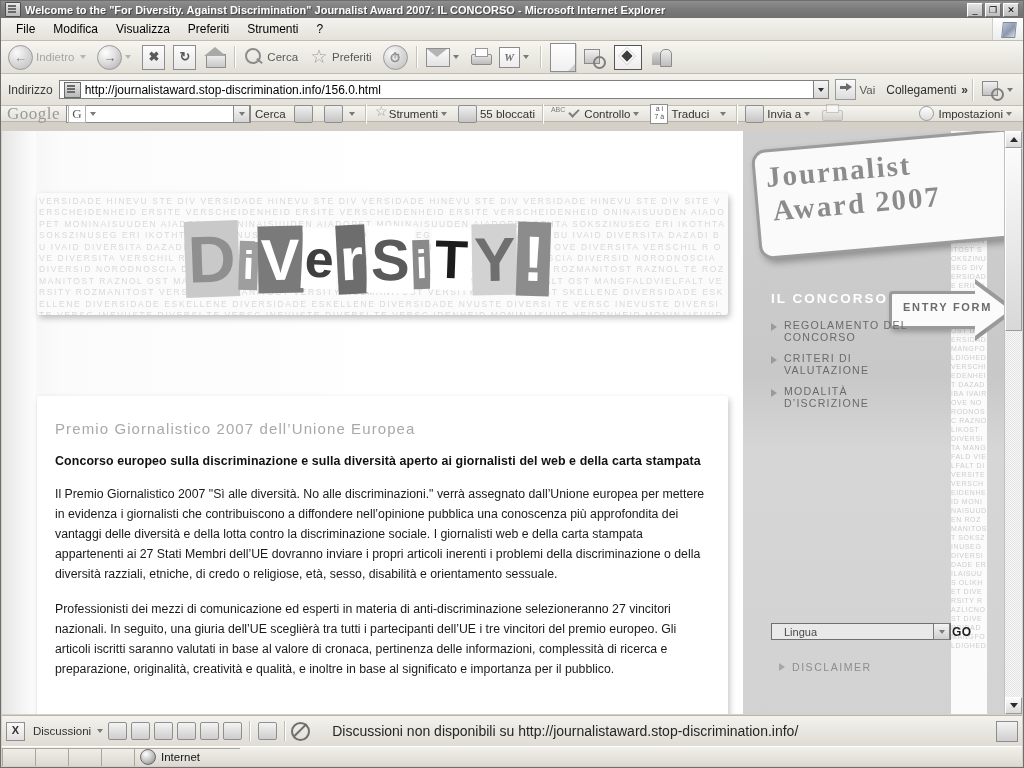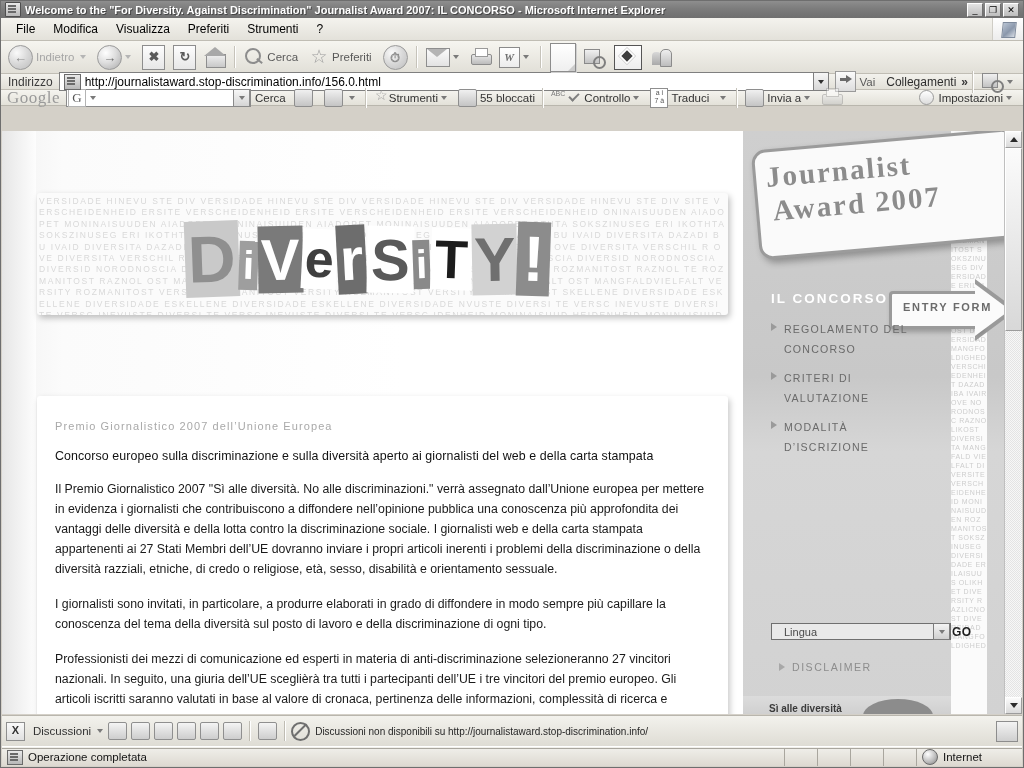--- a/index.html
+++ b/index.html
@@ -121,21 +121,21 @@
   .diamond:after{content:"";position:absolute;left:6px;top:4px;width:12px;height:12px;
      background:#3d3d3d;transform:rotate(45deg);
      box-shadow:inset 0 0 0 2px #fff;}
   .peopleic{width:22px;height:21px;flex:none;position:relative;}
   .peopleic:before{content:"";position:absolute;left:2px;top:5px;width:9px;height:13px;border-radius:4px 4px 0 0;
      background:linear-gradient(180deg,#d8d8d8,#a9a9a9);}
   .peopleic:after{content:"";position:absolute;left:10px;top:2px;width:10px;height:16px;border-radius:5px 5px 0 0;
      background:linear-gradient(180deg,#efefef,#bdbdbd);border:1px solid #8b8b8b;}
 
   
-  .addrbar{height:16px;display:flex;align-items:center;
+  .addrbar{height:32px;display:flex;align-items:center;
     background:linear-gradient(180deg,#f3f2ed,#e2e0d8);
     border-bottom:1px solid #c0bdb4;padding:0 3px;box-sizing:border-box;}
   .addrlabel{font-size:12px;color:#3a3a3a;padding:0 6px 0 4px;}
   .addrinput{flex:1 1 auto;height:19px;display:flex;align-items:center;
     background:#fff;border:1px solid #7f7f7f;border-right:none;box-sizing:border-box;}
   .addrinput .favic{width:15px;height:14px;margin:0 4px;flex:none;
     background:linear-gradient(180deg,#e9e9e9,#b8b8b8);border:1px solid #6a6a6a;position:relative;}
   .addrinput .favic:after{content:"";position:absolute;left:2px;top:2px;width:8px;height:2px;
     background:#6a6a6a;box-shadow:0 3px 0 #6a6a6a,0 6px 0 #6a6a6a;}
   .addrinput .urltext{font-size:12px;color:#000;white-space:nowrap;overflow:hidden;}
@@ -206,22 +206,22 @@
   .dl6{font-size:58px;color:#5a5a5a;background:#ffffff;padding:0 4px;transform:rotate(1deg);}
   .dl7{font-size:40px;color:#ffffff;background:#8a8a8a;padding:2px 3px;position:relative;top:5px;transform:rotate(-2deg);}
   .dl8{font-size:54px;color:#1c1c1c;background:#ffffff;padding:0 4px;transform:rotate(2deg);}
   .dl9{font-size:62px;color:#6f6f6f;background:#d2d2d2;padding:0 2px;transform:rotate(-1deg);}
   .dl10{font-size:64px;color:#ffffff;background:#8c8c8c;padding:0 6px;transform:rotate(2deg);}
 
   
   .card{position:absolute;left:35px;top:265px;width:691px;min-height:340px;
     background:#ffffff;border-radius:3px;box-shadow:2px 3px 6px rgba(0,0,0,.22);
     padding:24px 22px 20px 18px;box-sizing:border-box;}
-  .kicker{font-size:11px;color:#a9a9a9;letter-spacing:1.1px;margin-bottom:17px;}
-  .lead{font-size:12.4px;font-weight:normal;color:#111;margin-bottom:16px;letter-spacing:.1px;}
+  .kicker{font-size:15px;color:#a9a9a9;letter-spacing:1.1px;margin-bottom:17px;}
+  .lead{font-size:12.4px;font-weight:bold;color:#111;margin-bottom:16px;letter-spacing:.1px;}
   .para{font-size:12.3px;color:#1a1a1a;line-height:20px;margin-bottom:15px;}
 
   
   .sidebar{position:absolute;right:0;top:0;width:262px;bottom:0;
     background:linear-gradient(180deg,#cfcfcf 0%,#c8c8c8 42%,#d6d6d6 55%,#d2d2d2 100%);
     overflow:hidden;}
   .sbtex{position:absolute;right:18px;top:0;width:36px;bottom:0;
     font-size:7px;line-height:9px;color:#cdcdcd;background:#fbfbfb;
     word-break:break-all;overflow:hidden;letter-spacing:.6px;padding-top:6px;box-sizing:border-box;}
   .sbinner{position:absolute;left:0;top:0;right:54px;bottom:0;}
@@ -247,21 +247,21 @@
     border-left:35px solid #fbfbfb;}
   .entryarrow .etxt{position:absolute;left:14px;top:22px;font-size:11px;color:#6b6b6b;
     letter-spacing:1.7px;font-weight:bold;z-index:3;white-space:nowrap;}
 
   .sechead{position:absolute;left:28px;top:160px;font-size:13.5px;color:#ffffff;
     letter-spacing:2px;font-weight:bold;text-align:center;}
   .sublist{position:absolute;left:28px;top:188px;width:160px;}
   .subitem{display:flex;align-items:flex-start;margin-bottom:9px;}
   .subitem .tri{width:0;height:0;border-top:4px solid transparent;border-bottom:4px solid transparent;
     border-left:6px solid #9a9a9a;margin:4px 7px 0 0;flex:none;}
-  .subitem .st{font-size:10.6px;color:#6a6a6a;letter-spacing:1.2px;line-height:20px;}
+  .subitem .st{font-size:10.6px;color:#6a6a6a;letter-spacing:1.2px;line-height:12px;}
 
   .mainnav{position:absolute;left:28px;top:310px;width:200px;}
   .navitem{font-size:13px;font-weight:bold;letter-spacing:2.1px;color:#1b1b1b;margin-bottom:14px;}
   .navitem.muted{color:#a3a3a3;}
 
   .langrow{position:absolute;left:28px;top:492px;display:flex;align-items:center;}
   .langsel{width:180px;height:17px;background:#e9e9e9;border:1px solid #6f6f6f;
     display:flex;align-items:center;box-sizing:border-box;}
   .langsel .lt{font-size:11px;color:#4a4a4a;padding-left:12px;}
   .langsel .ld{margin-left:auto;width:15px;height:15px;background:linear-gradient(180deg,#f4f4f4,#cfcfcf);
@@ -300,21 +300,21 @@
     background:linear-gradient(180deg,#f3f2ed,#dedcd4);
     border-top:1px solid #b9b6ad;display:flex;align-items:center;padding:0 4px;box-sizing:border-box;}
   .discx{width:17px;height:17px;background:linear-gradient(180deg,#fafafa,#e0e0e0);
     border:1px solid #8f8f8f;text-align:center;line-height:15px;font-size:11px;font-weight:bold;color:#333;}
   .disclab{font-size:11.5px;color:#333;padding:0 3px 0 8px;}
   .dicon{width:17px;height:16px;margin:0 2px;flex:none;
     background:linear-gradient(180deg,#f4f4f4,#cdcdcd);border:1px solid #8f8f8f;border-radius:2px;}
   .dsep{width:1px;height:20px;background:#bfbcb3;border-right:1px solid #fff;margin:0 5px;}
   .dno{width:15px;height:15px;border:2px solid #6f6f6f;border-radius:50%;position:relative;margin-right:5px;flex:none;}
   .dno:after{content:"";position:absolute;left:-1px;top:5px;width:17px;height:2px;background:#6f6f6f;transform:rotate(-45deg);}
-  .discmsg{font-size:10px;color:#262626;}
+  .discmsg{font-size:14px;color:#262626;margin-left:17px;}
   .discright{margin-left:auto;width:20px;height:19px;
     background:linear-gradient(180deg,#f3f3f3,#cfcfcf);border:1px solid #8d8d8d;}
 
   
   .statusbar{position:absolute;left:1px;right:1px;bottom:1px;height:20px;
     background:linear-gradient(180deg,#f1f0eb,#ddd9d1);
     border-top:1px solid #ffffff;display:flex;align-items:center;box-sizing:border-box;}
   .stcell{height:18px;display:flex;align-items:center;box-sizing:border-box;
     border-left:1px solid #a9a69e;border-top:1px solid #a9a69e;padding:0 5px;}
   .stcell.first{flex:1 1 auto;border-left:none;min-width:0;}
@@ -518,21 +518,20 @@
         <div class="bannertex">VERSIDADE HINEVU STE DIV VERSIDADE HINEVU STE DIV VERSIDADE HINEVU STE DIV VERSIDADE HINEVU STE DIV SITE VERSCHEIDENHEID ERSITE VERSCHEIDENHEID ERSITE VERSCHEIDENHEID ERSITE VERSCHEIDENHEID ONINAISUUDEN AIADOPET MONINAISUUDEN AIADOPET MONINAISUUDEN AIADOPET MONINAISUUDEN AIADOPET OTHTA SOKSZINUSEG ERI IKOTHTA SOKSZINUSEG ERI IKOTHTA SOKSZINUSEG ERI IKOTHTA SOKSZINUSEG ERI VERSITA DAZADI BU IVAID DIVERSITA DAZADI BU IVAID DIVERSITA DAZADI BU IVAID DIVERSITA DAZADI BU IVAID VE DIVERSITA VERSCHIL R OVE DIVERSITA VERSCHIL R OVE DIVERSITA VERSCHIL R OVE DIVERSITA VERSCHIL R NORODNOSCIA DIVERSID NORODNOSCIA DIVERSID NORODNOSCIA DIVERSID NORODNOSCIA DIVERSID TE ROZMANITOST RAZNOL TE ROZMANITOST RAZNOL TE ROZMANITOST RAZNOL TE ROZMANITOST RAZNOL OST MANGFALDVIELFALT OST MANGFALDVIELFALT OST MANGFALDVIELFALT OST MANGFALDVIELFALT VERSITY ROZMANITOST VERSITY ROZMANITOST VERSITY ROZMANITOST VERSITY ROZMANITOST SKELLENE DIVERSIDADE ESKELLENE DIVERSIDADE ESKELLENE DIVERSIDADE ESKELLENE DIVERSIDADE NVUSTE DIVERSI TE VERSC INEVUSTE DIVERSI TE VERSC INEVUSTE DIVERSI TE VERSC INEVUSTE DIVERSI TE VERSC IDENHEID MONINAISUUD HEIDENHEID MONINAISUUD HEIDENHEID MONINAISUUD HEIDENHEID MONINAISUUD AIADOPETIKOTHTA SOKSZ EN AIADOPETIKOTHTA SOKSZ EN AIADOPETIKOTHTA SOKSZ EN AIADOPETIKOTHTA SOKSZ USEG ERI DIVERSITA DAZ INUSEG ERI DIVERSITA DAZ INUSEG ERI DIVERSITA DAZ INUSEG ERI DIVERSITA DAZ I BU IVAIBOVE DIVERSIT ADI BU IVAIBOVE DIVERSIT ADI BU IVAIBOVE DIVERSIT ADI BU IVAIBOVE DIVERSIT</div>
         <div class="divword">
           <span class="dl dl1">D</span><span class="dl dl2">i</span><span class="dl dl3">V</span><span class="dl dl4">e</span><span class="dl dl5">r</span><span class="dl dl6">S</span><span class="dl dl7">i</span><span class="dl dl8">T</span><span class="dl dl9">Y</span><span class="dl dl10">!</span>
         </div>
       </div>
 
       <div class="card">
         <div class="kicker">Premio Giornalistico 2007 dell’Unione Europea</div>
         <div class="lead">Concorso europeo sulla discriminazione e sulla diversità aperto ai giornalisti del web e della carta stampata</div>
         <div class="para">Il Premio Giornalistico 2007 "Sì alle diversità. No alle discriminazioni." verrà assegnato dall’Unione europea per mettere in evidenza i giornalisti che contribuiscono a diffondere nell’opinione pubblica una conoscenza più approfondita dei vantaggi delle diversità e della lotta contro la discriminazione sociale. I giornalisti web  e della carta stampata appartenenti ai 27 Stati Membri dell’UE dovranno inviare i propri articoli inerenti i problemi della discriminazione o della diversità razziali, etniche, di credo o religiose, età, sesso, disabilità e orientamento sessuale.</div>
-        <div class="para">I giornalisti sono invitati, in particolare, a produrre elaborati in grado di diffondere in modo sempre più capillare la conoscenza del tema della diversità sul posto di lavoro e della discriminazione di ogni tipo.</div>
         <div class="para">Professionisti dei mezzi di comunicazione ed esperti in materia di anti-discriminazione selezioneranno 27 vincitori nazionali. In seguito, una giuria dell’UE sceglièrà tra tutti i partecipanti dell’UE i tre vincitori del premio europeo. Gli articoli iscritti saranno valutati in base al valore di cronaca, pertinenza delle informazioni, complessità di ricerca e preparazione, originalità, creatività e qualità, e inoltre in base al significato e importanza per il pubblico.</div>
       </div>
 
       <div class="sidebar">
         <div class="sbtex">DIVERSITA RAZNOLIKOST MANGFALD VIELFALT DIVERSITE VERSCHEIDENHEID MONINAISUUDEN ROZMANITOST SOKSZINUSEG DIVERSIDADE ERILAISUUS OLIKHET DIVERSITY RAZLICNOST DIVERSIDAD MANGFOLDIGHED VERSCHIEDENHEIT DAZADIBA IVAIROVE NORODNOSC RAZNOLIKOST DIVERSITA MANGFALD VIELFALT DIVERSITE VERSCHEIDENHEID MONINAISUUDEN ROZMANITOST SOKSZINUSEG DIVERSIDADE ERILAISUUS OLIKHET DIVERSITY RAZLICNOST DIVERSIDAD MANGFOLDIGHED</div>
         <div class="sbinner">
 
           <div class="logoplate"></div>
           <div class="logotext">
             <span class="l1">Journalist</span>
@@ -572,24 +571,20 @@
                 </div>
             </div>
             <div class="gobtn">GO</div>
           </div>
 
           <div class="disc">
             <div class="tri"></div>
             <div class="dt">DISCLAIMER</div>
           </div>
 
-          <div class="sbfooter">
-            <div class="blob"></div>
-            <div class="ft">Sì alle diversità</div>
-          </div>
 
         </div>
       </div>
     </div>
 
     <div class="vscroll">
       <div class="sbbtn">
           <div class="upt"></div>
         </div>
       <div class="sbtrack">
@@ -613,24 +608,20 @@
     <div class="dicon"></div>
     <div class="dsep"></div>
     <div class="dicon"></div>
     <div class="dsep"></div>
     <div class="dno"></div>
     <div class="discmsg">Discussioni non disponibili su http://journalistaward.stop-discrimination.info/</div>
     <div class="discright"></div>
   </div>
 
   <div class="statusbar">
-    <div class="stcell first">
-      <div class="sticon"></div>
-      <div class="sttext">Operazione completata</div>
-    </div>
     <div class="stcell stblank"></div>
     <div class="stcell stblank"></div>
     <div class="stcell stblank"></div>
     <div class="stcell stblank"></div>
     <div class="stcell stzone">
       <div class="globeic"></div>
       <div class="sttext">Internet</div>
     </div>
   </div>
 

